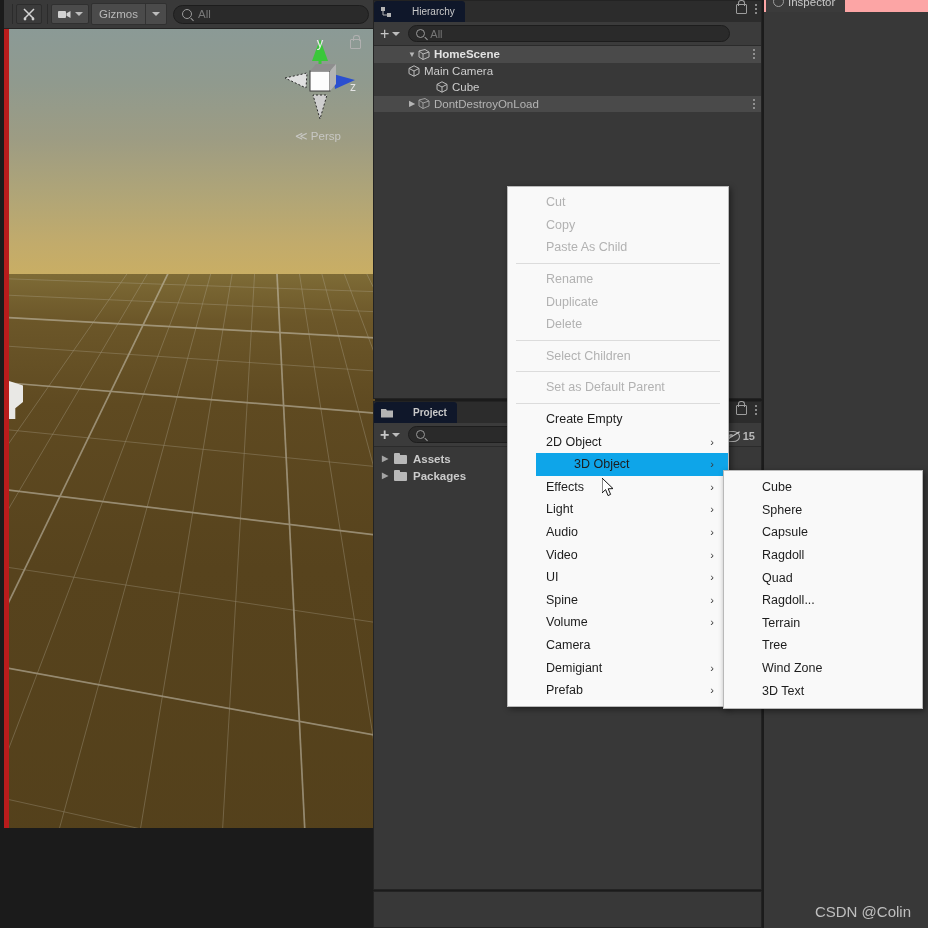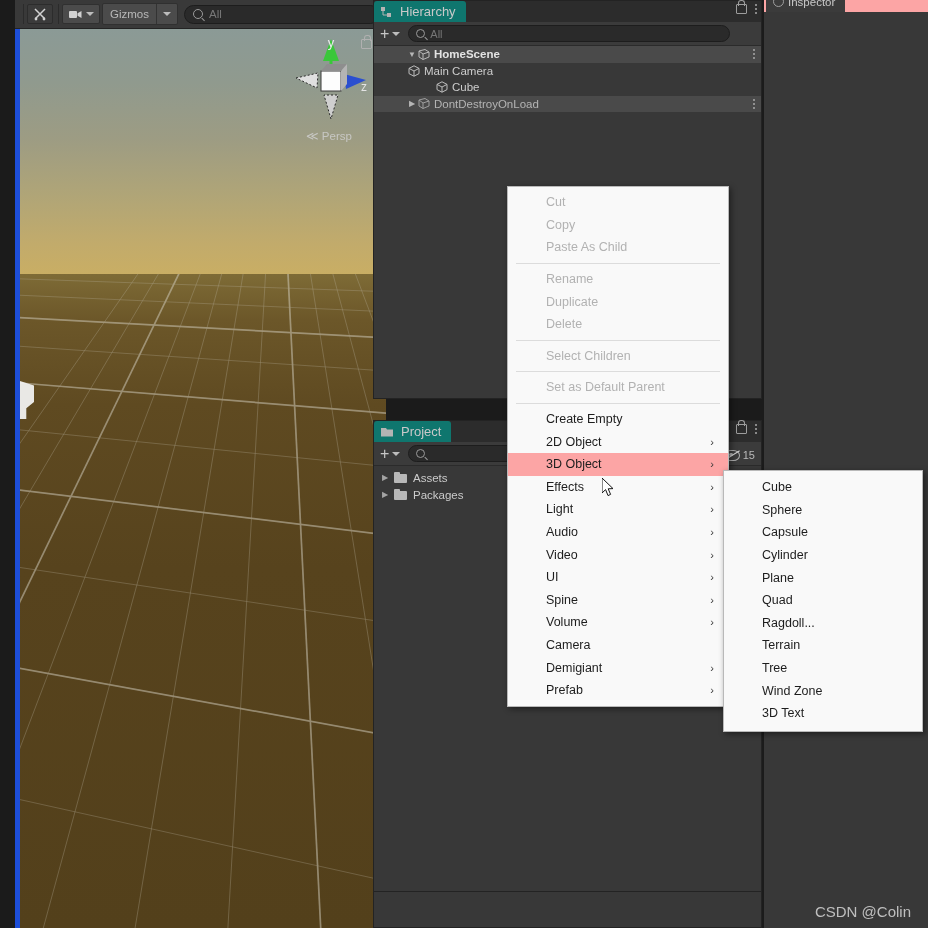--- a/index.html
+++ b/index.html
@@ -18,23 +18,23 @@
   }
   #root {
     position: absolute;
     inset: 0;
     background: #1b1b1b;
   }
 
   
   #scene-panel {
     position: absolute;
-    left: 15px; top: 0;
-    width: 371px; height: 928px;
-    background: #1d4ed8;
+    left: 4px; top: 0;
+    width: 371px; height: 828px;
+    background: #b91c1c;
     overflow: hidden;
   }
   #scene-toolbar {
     position: absolute;
     left: 0; top: 0;
     width: 371px; height: 29px;
     background: #393939;
     border-bottom: 1px solid #232323;
     display: flex;
     align-items: center;
@@ -183,28 +183,28 @@
   }
   .tab-strip {
     position: relative;
     height: 21px;
     background: #2c2c2c;
     display: flex;
     align-items: flex-end;
   }
   .tab {
     height: 21px;
-    background: #0f766e;
+    background: #0f172a;
     display: flex;
     align-items: center;
     padding: 0 10px 0 7px;
     color: #c9c9c9;
-    font-size: 13px;
+    font-size: 10px;
     border-radius: 3px 3px 0 0;
-    gap: 8px;
+    gap: 20px;
   }
   .tab-icons {
     position: absolute;
     right: 4px; top: 3px;
     display: flex; align-items: center; gap: 8px;
   }
   .lock-ico {
     position: relative;
     width: 9px; height: 8px;
     border: 1.3px solid #9d9d9d;
@@ -273,24 +273,25 @@
   .ico-go {
     width: 12px; height: 12px; margin-right: 4px; flex: 0 0 auto;
   }
   .hrow .kebab-row {
     position: absolute; right: 6px; top: 3px;
   }
 
   
   #project-panel {
     position: absolute;
-    left: 0; top: 420px; width: 389px; height: 489px;
+    left: 0; top: 401px; width: 389px; height: 489px;
     background: #383838;
     border: 1px solid #232323;
     box-sizing: border-box;
+    font-weight: bold;
   }
   .proj-tabicons {
     position: absolute; right: 4px; top: 3px;
     display:flex; align-items:center; gap: 8px;
   }
   .eye-count {
     display: flex; align-items: center; gap: 3px;
     color: #b9b9b9; font-size: 11px;
     position: absolute; right: 6px; top: 28px;
   }
@@ -389,21 +390,21 @@
     height: 22.6px;
     display: flex;
     align-items: center;
     padding: 0 10px 0 38px;
     font-size: 12.5px;
     color: #1d1d1d;
     position: relative;
     box-sizing: border-box;
   }
   .mi.disabled { color: #b2b2b2; text-align: right; }
-  .mi.hl { background: #fca5a5; }
+  .mi.hl { background: #0ea5e9; margin-left: 28px; }
   .mi .sub-arrow {
     position: absolute;
     right: 14px;
     font-size: 11px;
     color: #3a3a3a;
   }
   .msep {
     height: 1px;
     background: #dcdcdc;
     margin: 4px 8px 4px 8px;
@@ -775,24 +776,21 @@
     <div class="mi">
         <span>Cube</span>
       </div>
     <div class="mi">
         <span>Sphere</span>
       </div>
     <div class="mi">
         <span>Capsule</span>
       </div>
     <div class="mi">
-        <span>Cylinder</span>
-      </div>
-    <div class="mi">
-        <span>Plane</span>
+        <span>Ragdoll</span>
       </div>
     <div class="mi">
         <span>Quad</span>
       </div>
     <div class="mi">
         <span>Ragdoll...</span>
       </div>
     <div class="mi">
         <span>Terrain</span>
       </div>

